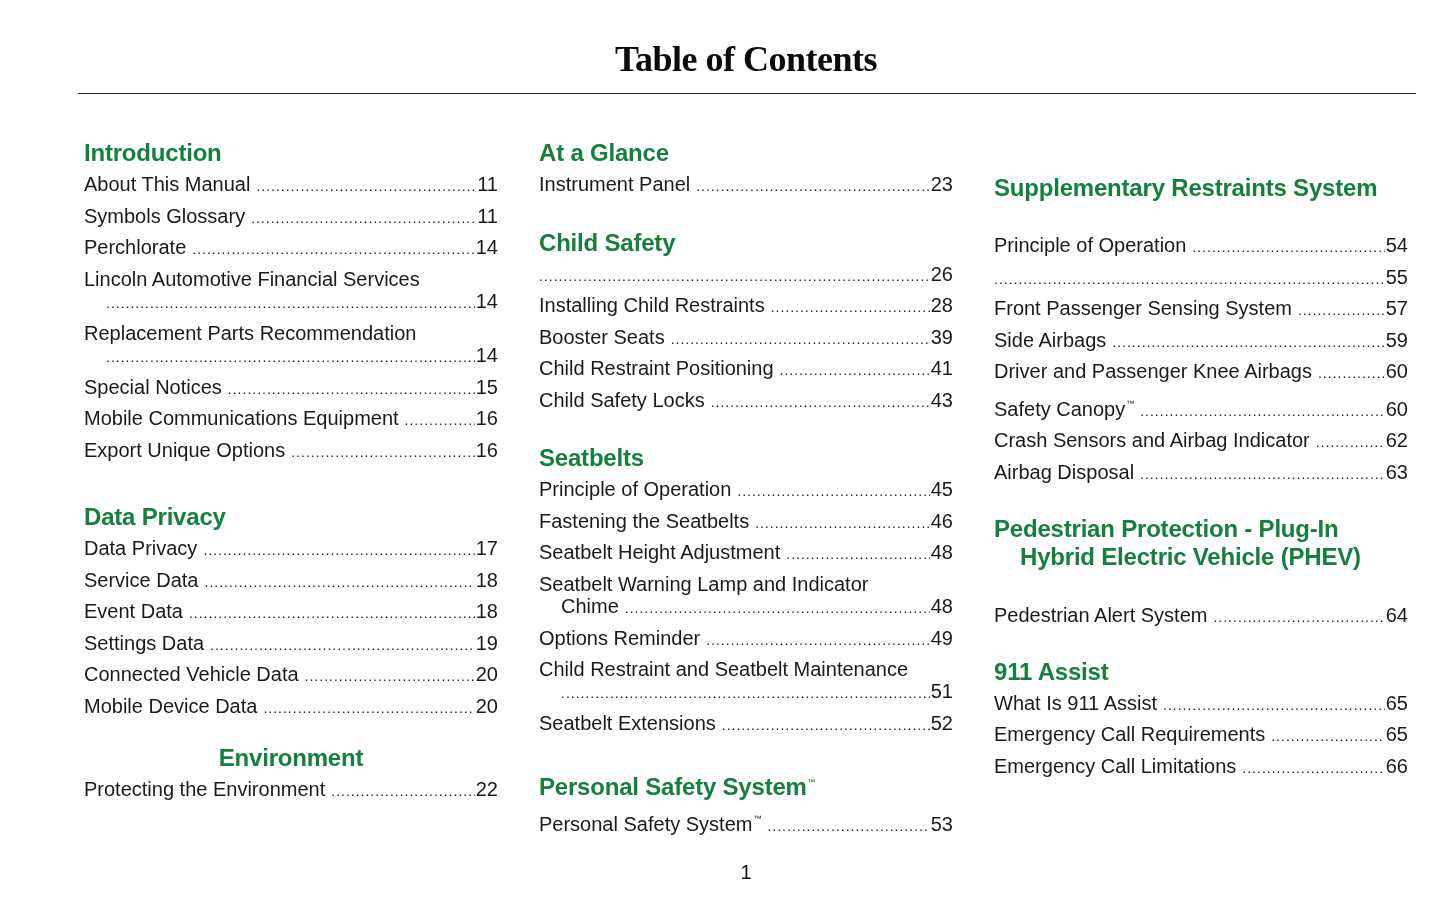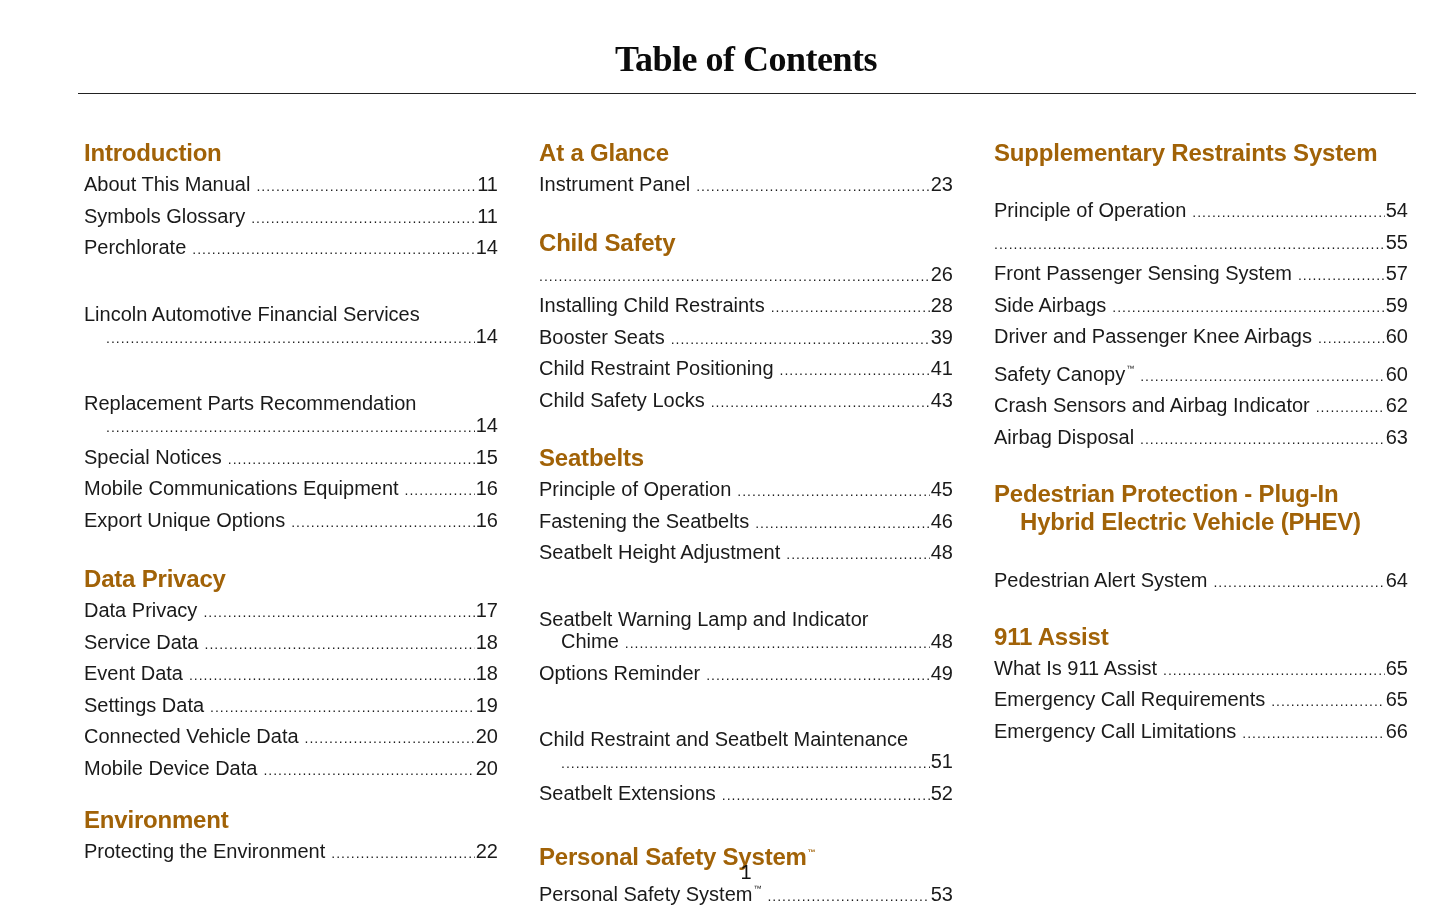--- a/index.html
+++ b/index.html
@@ -3,31 +3,31 @@
 <meta charset="utf-8">
 <style>
   html, body { margin: 0; padding: 0; background: #ffffff; }
   body { width: 1445px; height: 923px; position: relative; overflow: hidden; color: #111111;
          font-family: "Liberation Sans", "DejaVu Sans", sans-serif; }
   .title { position: absolute; left: 0; top: 38px; width: 1492px; text-align: center;
            font-family: "Liberation Serif", "DejaVu Serif", serif; font-weight: bold;
            font-size: 36px; letter-spacing: -0.5px; color: #0b0b0b; }
   .rule { position: absolute; left: 78px; top: 93px; width: 1338px; height: 0; border-top: 1.5px solid #222; }
   .col { position: absolute; top: 139px; width: 414px; }
-  .col1 { left: 84px; } .col2 { left: 539px; } .col3 { left: 994px; }
+  .col1 { left: 84px; } .col2 { left: 539px; } .col3 { left: 994px; margin-top: 35px; }
   .section { margin-bottom: 21px; }
-  .sec-title { font-weight: bold; font-size: 24px; line-height: 28px; margin: 0 0 3px 0; color: #a16207; letter-spacing: -0.2px; }
+  .sec-title { font-weight: bold; font-size: 24px; line-height: 28px; margin: 0 0 3px 0; color: #15803d; letter-spacing: -0.2px; }
   .sec-title.gap { margin-bottom: 15px; }
   .sec-title .cont { display: block; padding-left: 26px; }
   .entry { display: flex; align-items: baseline; font-size: 20px; line-height: 29.5px; color: #1a1a1a; }
   .entry .lbl { white-space: nowrap; padding-right: 6px; }
   .entry .dots { flex: 1; overflow: hidden; white-space: nowrap; color: #1a1a1a; font-size: 14px; letter-spacing: 1px; }
   .entry .dots::before { content: "................................................................................................................................................................................"; }
   .entry .pg { white-space: nowrap; padding-left: 1px; }
-  .entry.wrap { display: block; line-height: 22px; padding: 3px 0 5px 0; margin-top: 35px; }
+  .entry.wrap { display: block; line-height: 22px; padding: 3px 0 5px 0; }
   .entry.wrap .line1 { display: block; }
   .entry.wrap .line2 { display: flex; align-items: baseline; padding-left: 22px; }
   sup.tm { font-size: 8px; vertical-align: 10px; margin-left: 1px; }
   .pagenum { position: absolute; top: 861px; left: 0; width: 1492px; text-align: center; font-size: 20px; color: #111; }
 </style>
 </head>
 <body>
 
 <div class="title">Table of Contents</div>
 <div class="rule"></div>
@@ -74,21 +74,21 @@
         <span class="dots"></span>
         <span class="pg">16</span>
       </div>
     <div class="entry">
         <span class="lbl">Export Unique Options</span>
         <span class="dots"></span>
         <span class="pg">16</span>
       </div>
   </div>
 
-  <div class="section" style="margin-top:28px;">
+  <div class="section" style="margin-top:36px;">
     <div class="sec-title">Data Privacy</div>
     <div class="entry">
         <span class="lbl">Data Privacy</span>
         <span class="dots"></span>
         <span class="pg">17</span>
       </div>
     <div class="entry">
         <span class="lbl">Service Data</span>
         <span class="dots"></span>
         <span class="pg">18</span>
@@ -108,21 +108,21 @@
         <span class="dots"></span>
         <span class="pg">20</span>
       </div>
     <div class="entry">
         <span class="lbl">Mobile Device Data</span>
         <span class="dots"></span>
         <span class="pg">20</span>
       </div>
   </div>
 
-  <div class="section" style="margin-top:12px;">
+  <div class="section" style="margin-top:12px;text-align:center;">
     <div class="sec-title">Environment</div>
     <div class="entry">
         <span class="lbl">Protecting the Environment</span>
         <span class="dots"></span>
         <span class="pg">22</span>
       </div>
   </div>
 </div>
 
 <div class="col col2">

